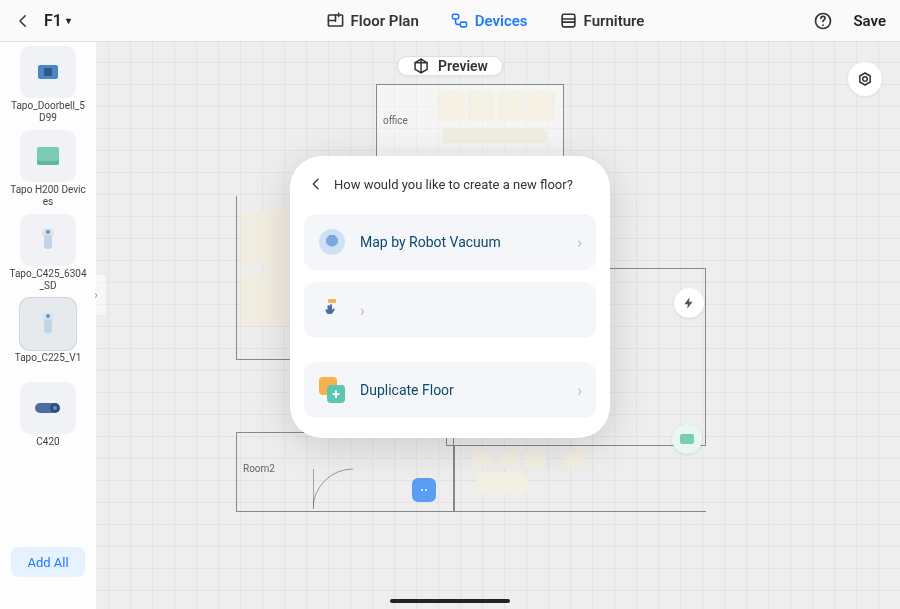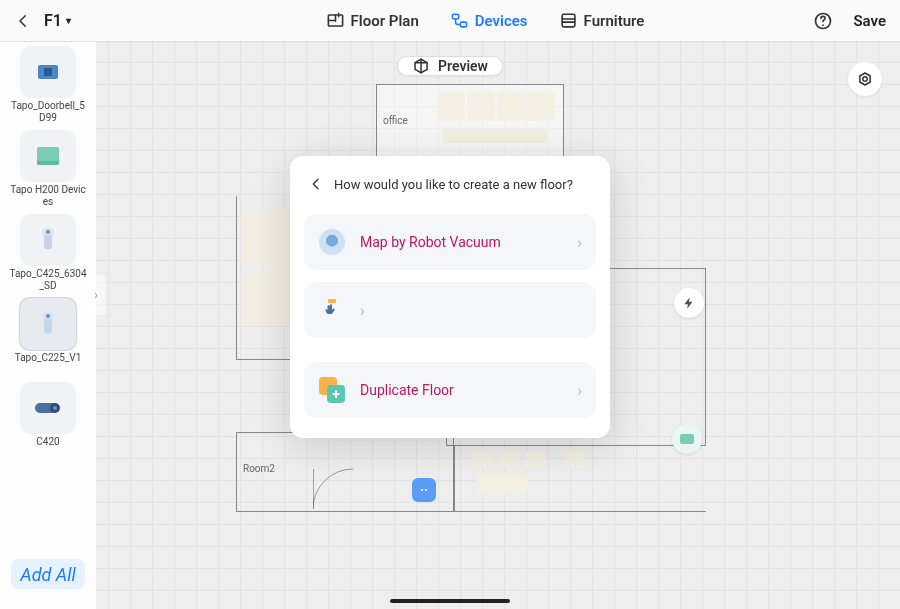--- a/index.html
+++ b/index.html
@@ -45,34 +45,34 @@
 
   
   .sidebar { position: absolute; top: 42px; left: 0; width: 96px; height: calc(100% - 42px); background: #fdfdfd;
     display: flex; flex-direction: column; align-items: center; padding: 4px 6px 12px; }
   .device-list { flex: 1; overflow: hidden; display: flex; flex-direction: column; align-items: center; width: 100%; gap: 6px; }
   .device-item { width: 78px; display: flex; flex-direction: column; align-items: center; gap: 2px; cursor: grab; }
   .device-thumb { width: 56px; height: 52px; background: #f0f2f5; border-radius: 10px; display: flex; align-items: center; justify-content: center; }
   .device-thumb.selected { background: #e6e9ed; box-shadow: 0 0 0 1px #d0d4d9; }
   .device-label { font-size: 10px; color: #444; text-align: center; line-height: 1.15; min-height: 24px; word-break: break-all; }
   .expand-caret { position: absolute; top: 275px; left: 86px; width: 20px; height: 40px; border-radius: 4px; display: flex; align-items: center; justify-content: center; cursor: pointer; color: #999; font-size: 12px; background: rgba(255,255,255,0.5); }
-  .add-all-btn { width: 74px; height: 30px; background: #e6f2ff; color: #1d7bff; font-size: 18px; border: none; border-radius: 8px; margin-bottom: 8px; cursor: pointer; font-style: italic; }
+  .add-all-btn { width: 74px; height: 30px; background: #e6f2ff; color: #1d7bff; font-size: 13px; border: none; border-radius: 8px; margin-bottom: 20px; cursor: pointer; }
   .clear-btn  { width: 74px; height: 30px; background: #ffecec; color: #e94f4f; font-size: 13px; border: none; border-radius: 8px; cursor: pointer; }
 
   
-  .modal { position: absolute; top: 156px; left: 50%; transform: translateX(-50%); width: 320px; background: #fff; border-radius: 13px;
+  .modal { position: absolute; top: 156px; left: 50%; transform: translateX(-50%); width: 320px; background: #fff; border-radius: 32px;
     padding: 20px 14px 20px 14px; box-shadow: 0 8px 40px rgba(0,0,0,0.15); }
   .modal-header { display: flex; align-items: center; gap: 10px; margin-bottom: 22px; padding: 0 4px; }
   .modal-back { width: 16px; height: 16px; cursor: pointer; }
   .modal-title { font-size: 13px; color: #333; }
   .option { background: #f4f6f9; border-radius: 12px; height: 56px; display: flex; align-items: center; padding: 0 14px;
     gap: 14px; cursor: pointer; margin-bottom: 12px; }
   .option:last-child { margin-bottom: 0; margin-top: 24px; }
   .opt-icon { width: 28px; height: 28px; border-radius: 6px; display: flex; align-items: center; justify-content: center; flex-shrink: 0; }
-  .opt-label { flex: 1; font-size: 14px; color: #be185d; }
+  .opt-label { flex: 1; font-size: 14px; color: #0c4a6e; }
   .opt-chev { color: #bbb; font-size: 16px; }
 
   
   .home-bar { position: absolute; bottom: 6px; left: 50%; transform: translateX(-50%); width: 120px; height: 4px; background: #222; border-radius: 3px; }
 
   
   .stroke-dark { stroke: #333; stroke-width: 2; fill: none; stroke-linecap: round; stroke-linejoin: round; }
   .stroke-blue { stroke: #1d7bff; stroke-width: 2; fill: none; stroke-linecap: round; stroke-linejoin: round; }
 </style>
 </head>

